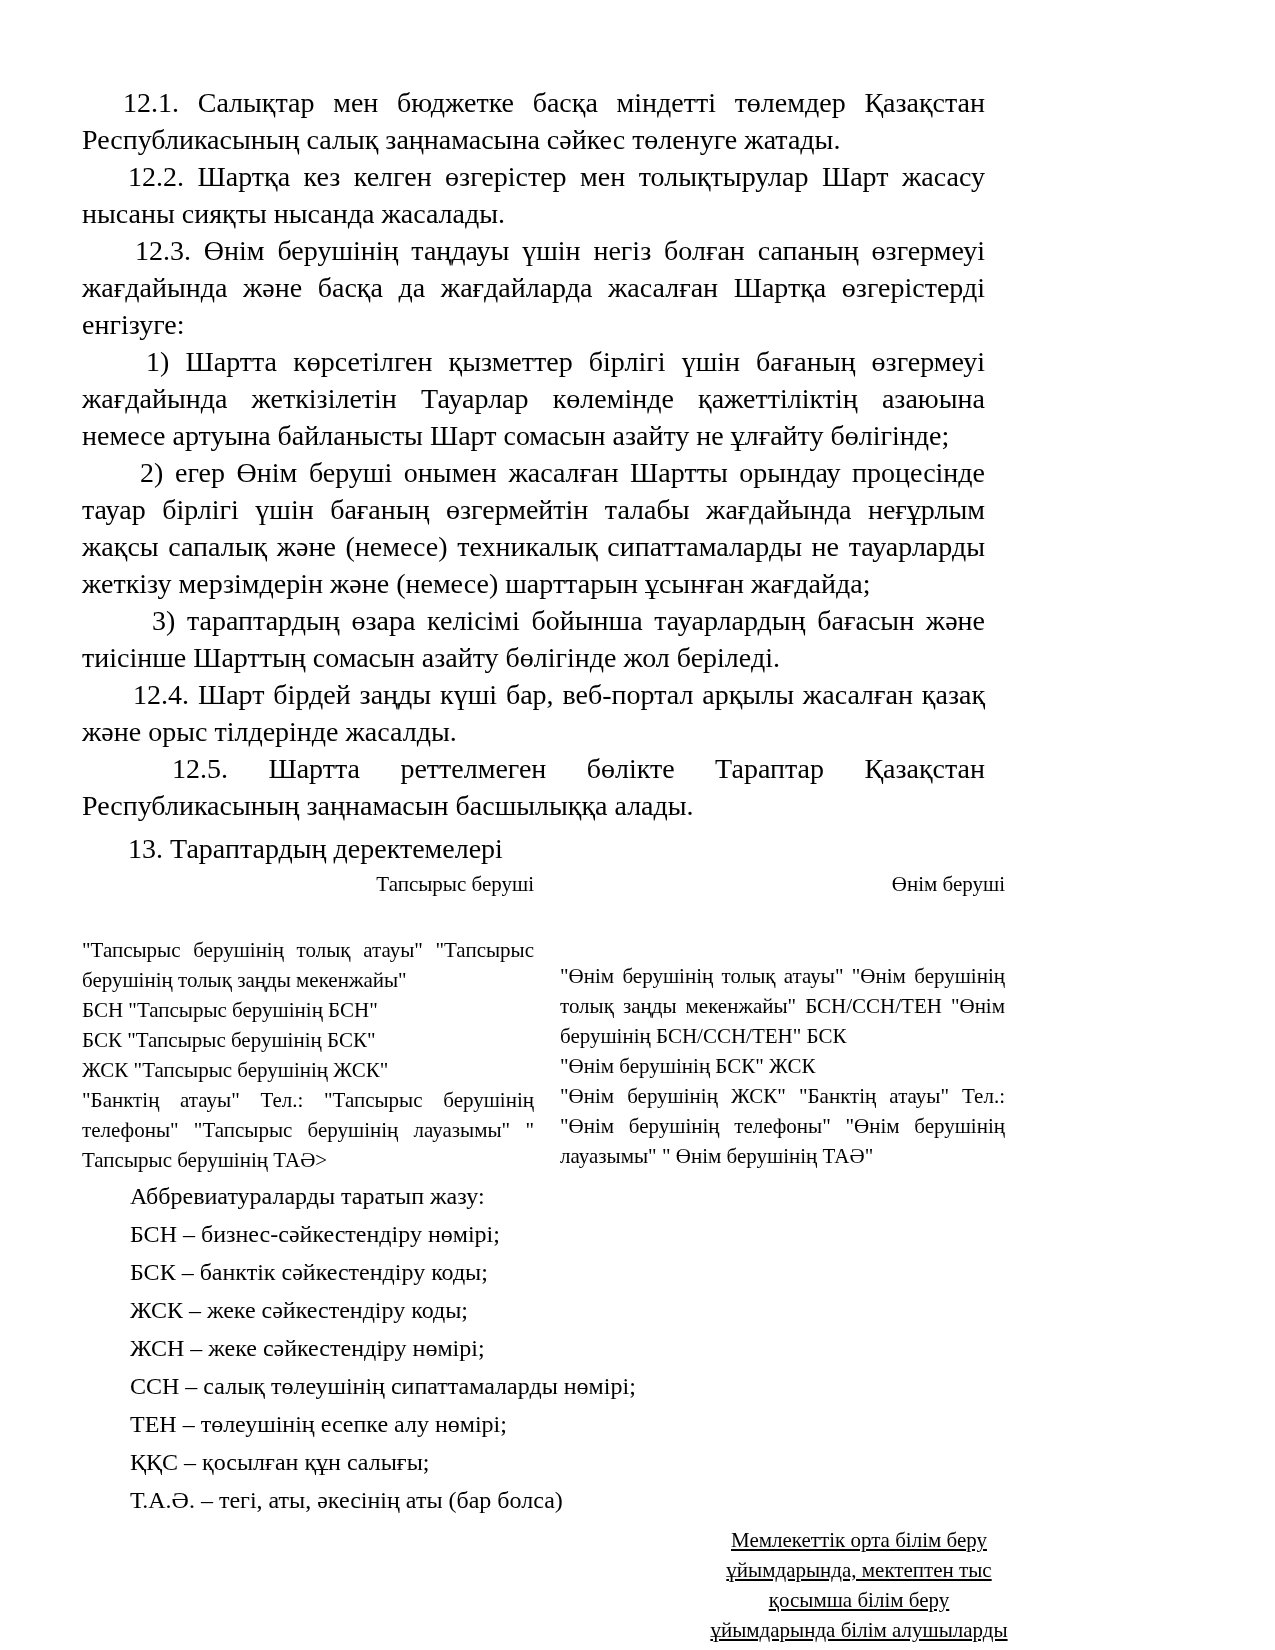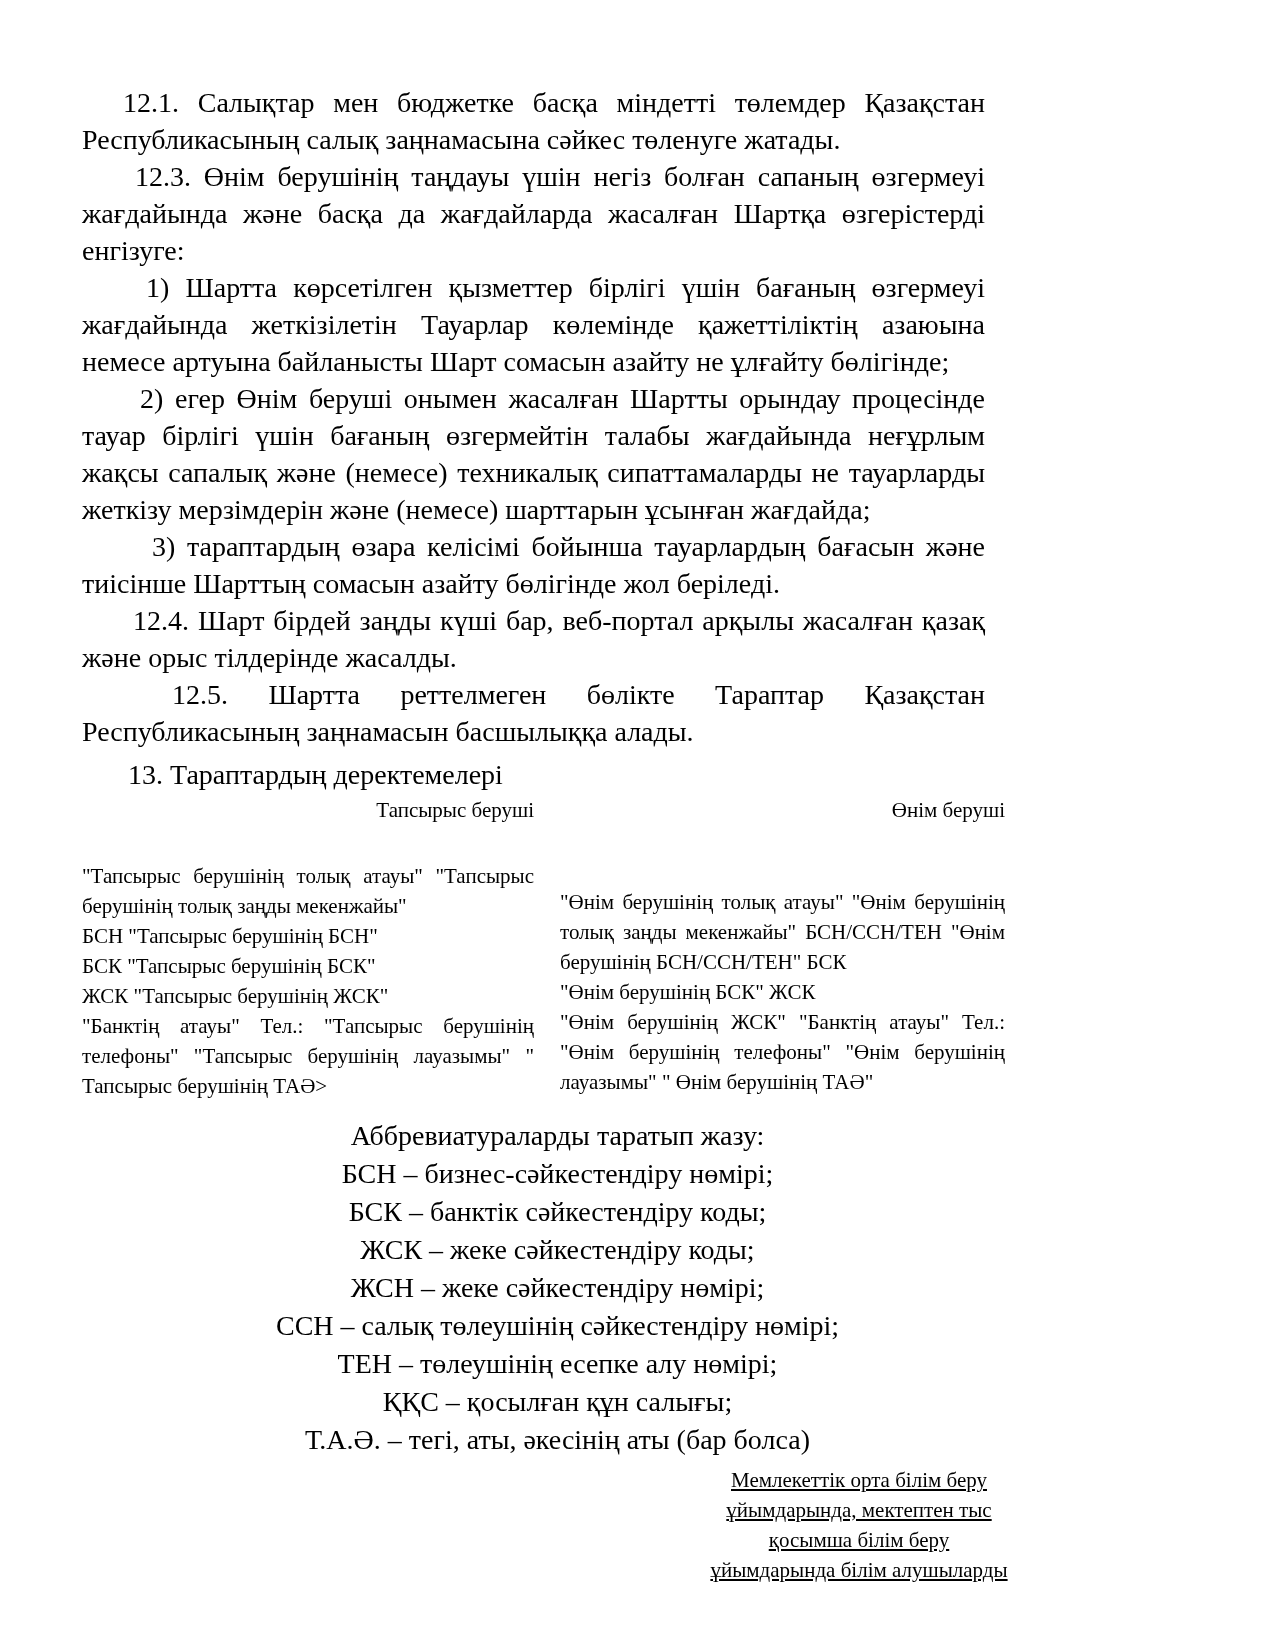--- a/index.html
+++ b/index.html
@@ -54,42 +54,42 @@
   .col-body {
     font-size: 21px;
     line-height: 30px;
     text-align: justify;
     text-justify: inter-word;
     white-space: pre-line;
   }
   .col-left  .col-body { margin-top: 36px; }
   .col-right .col-body { margin-top: 62px; }
   .abbr {
-    margin-top: 16px;
+    margin-top: 2px;
     padding-left: 48px;
-    font-size: 28px;
+    font-size: 24px;
     line-height: 38px;
-    text-align: center;
   }
   .footer-block {
     margin-top: 6px;
     margin-left: 612px;
     width: 330px;
     font-size: 21px;
     line-height: 30px;
     text-align: center;
     text-decoration: underline;
   }
 </style>
 </head>
 <body>
 
 <div class="page">
 
   <p class="para ind-41">12.1. Салықтар мен бюджетке басқа міндетті төлемдер Қазақстан Республикасының салық заңнамасына сәйкес төленуге жатады.</p>
+  <p class="para ind-46">12.2. Шартқа кез келген өзгерістер мен толықтырулар Шарт жасасу нысаны сияқты нысанда жасалады.</p>
   <p class="para ind-53">12.3. Өнім берушінің таңдауы үшін негіз болған сапаның өзгермеуі жағдайында және басқа да жағдайларда жасалған Шартқа өзгерістерді енгізуге:</p>
   <p class="para ind-64">1) Шартта көрсетілген қызметтер бірлігі үшін бағаның өзгермеуі жағдайында жеткізілетін Тауарлар көлемінде қажеттіліктің азаюына немесе артуына байланысты Шарт сомасын азайту не ұлғайту бөлігінде;</p>
   <p class="para ind-58">2) егер Өнім беруші онымен жасалған Шартты орындау процесінде тауар бірлігі үшін бағаның өзгермейтін талабы жағдайында неғұрлым жақсы сапалық және (немесе) техникалық сипаттамаларды не тауарларды жеткізу мерзімдерін және (немесе) шарттарын ұсынған жағдайда;</p>
   <p class="para ind-70">3) тараптардың өзара келісімі бойынша тауарлардың бағасын және тиісінше Шарттың сомасын азайту бөлігінде жол беріледі.</p>
   <p class="para ind-51">12.4. Шарт бірдей заңды күші бар, веб-портал арқылы жасалған қазақ және орыс тілдерінде жасалды.</p>
   <p class="para ind-90">12.5. Шартта реттелмеген бөлікте Тараптар Қазақстан Республикасының заңнамасын басшылыққа алады.</p>
 
   <h2 class="heading13">13. Тараптардың деректемелері</h2>
 
   <div class="columns">
@@ -108,21 +108,21 @@
 "Өнім берушінің ЖСК" "Банктің атауы" Тел.: "Өнім берушінің телефоны" "Өнім берушінің лауазымы" " Өнім берушінің ТАӘ"</div>
     </div>
   </div>
 
   <div class="abbr">
     <div>Аббревиатураларды таратып жазу:</div>
     <div>БСН – бизнес-сәйкестендіру нөмірі;</div>
     <div>БСК – банктік сәйкестендіру коды;</div>
     <div>ЖСК – жеке сәйкестендіру коды;</div>
     <div>ЖСН – жеке сәйкестендіру нөмірі;</div>
-    <div>ССН – салық төлеушінің сәйкестендіру нөмірі;</div>
+    <div>ССН – салық төлеушінің сипаттамаларды нөмірі;</div>
     <div>ТЕН – төлеушінің есепке алу нөмірі;</div>
     <div>ҚҚС – қосылған құн салығы;</div>
     <div>Т.А.Ә. – тегі, аты, әкесінің аты (бар болса)</div>
   </div>
 
   <div class="footer-block">
     <div>Мемлекеттік орта білім беру</div>
     <div>ұйымдарында, мектептен тыс</div>
     <div>қосымша білім беру</div>
     <div>ұйымдарында білім алушыларды</div>

